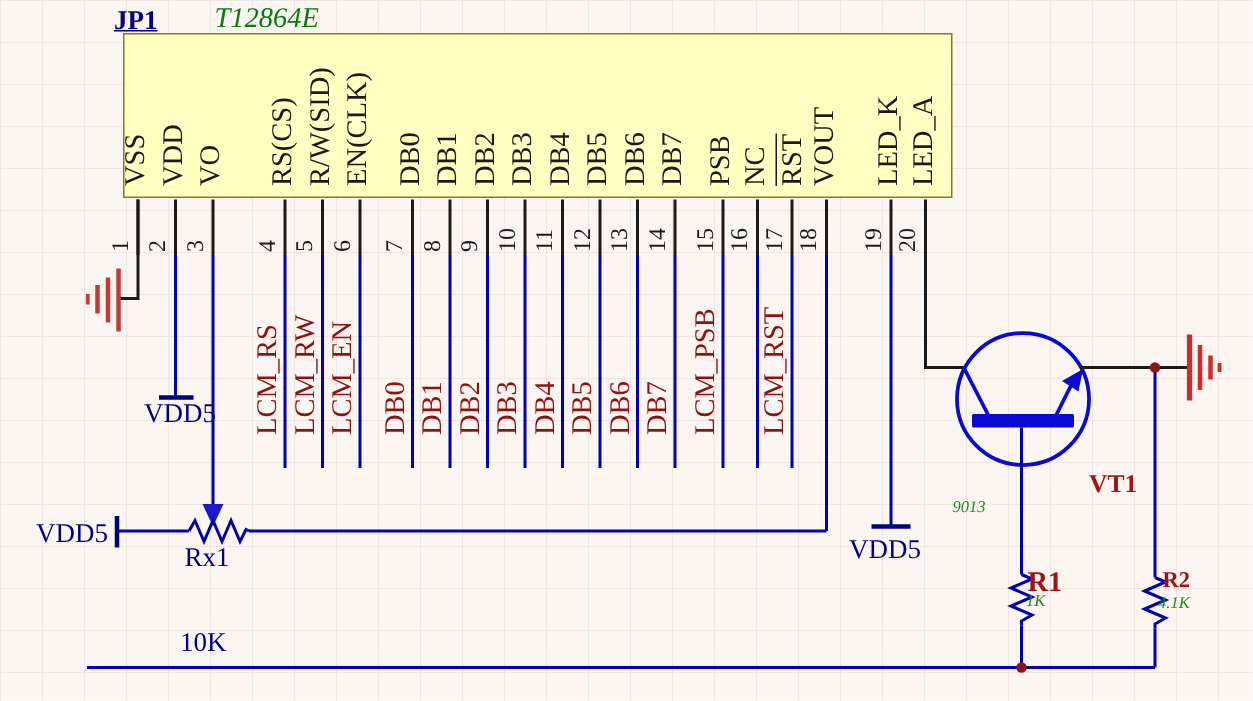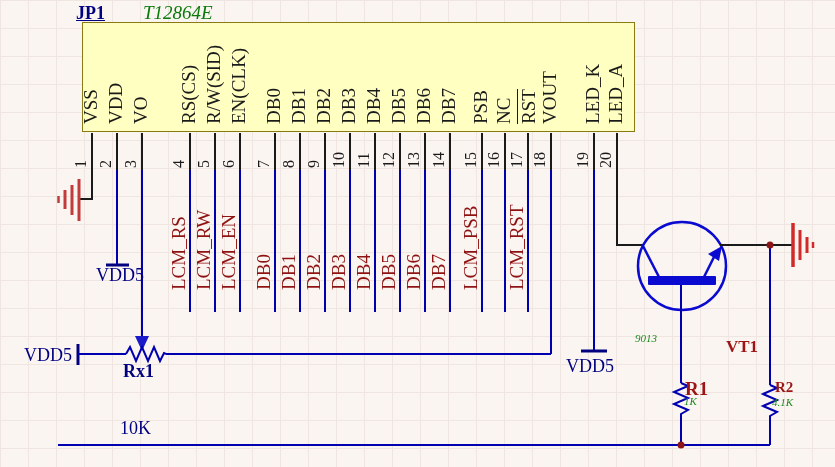--- a/index.html
+++ b/index.html
@@ -162,24 +162,24 @@
     </g>
 
     <circle cx="770" cy="245" r="3.5" fill="#8c1616"></circle>
     <circle cx="681" cy="445" r="3.5" fill="#8c1616"></circle>
   </svg>
 
   <div class="lbl navy" style="left:96px;top:266px;">VDD5</div>
   <div class="lbl navy" style="left:24px;top:346px;">VDD5</div>
   <div class="lbl navy" style="left:566px;top:357px;">VDD5</div>
 
-  <div class="lbl navy" style="left:123px;top:362px;font-weight:bold;">Rx1</div>
+  <div class="lbl navy" style="left:123px;top:362px;">Rx1</div>
   <div class="lbl navy" style="left:120px;top:383px;margin-top:36px;">10K</div>
 
-  <div class="lbl redlbl" style="left:726px;top:314px;font-size:17px;margin-top:24px;">VT1</div>
+  <div class="lbl redlbl" style="left:726px;top:314px;font-size:17px;">VT1</div>
   <div class="lbl green" style="left:635px;top:333px;">9013</div>
 
   <div class="lbl redlbl" style="left:685px;top:379px;font-size:19px;">R1</div>
   <div class="lbl green" style="left:684px;top:396px;">1K</div>
 
   <div class="lbl redlbl" style="left:775px;top:380px;font-size:15px;">R2</div>
   <div class="lbl green" style="left:772px;top:397px;">4.1K</div>
 
 <div class="rot pname" style="left: 81px; top: 124px;">VSS</div>
     <div class="rot pnum" style="left: 73px; top: 168px;">1</div>

